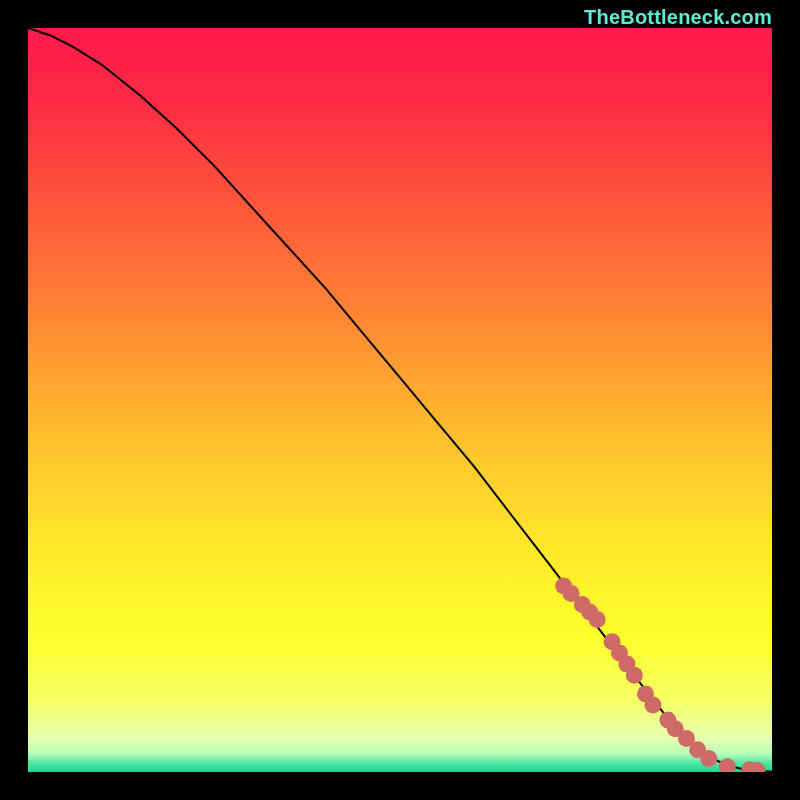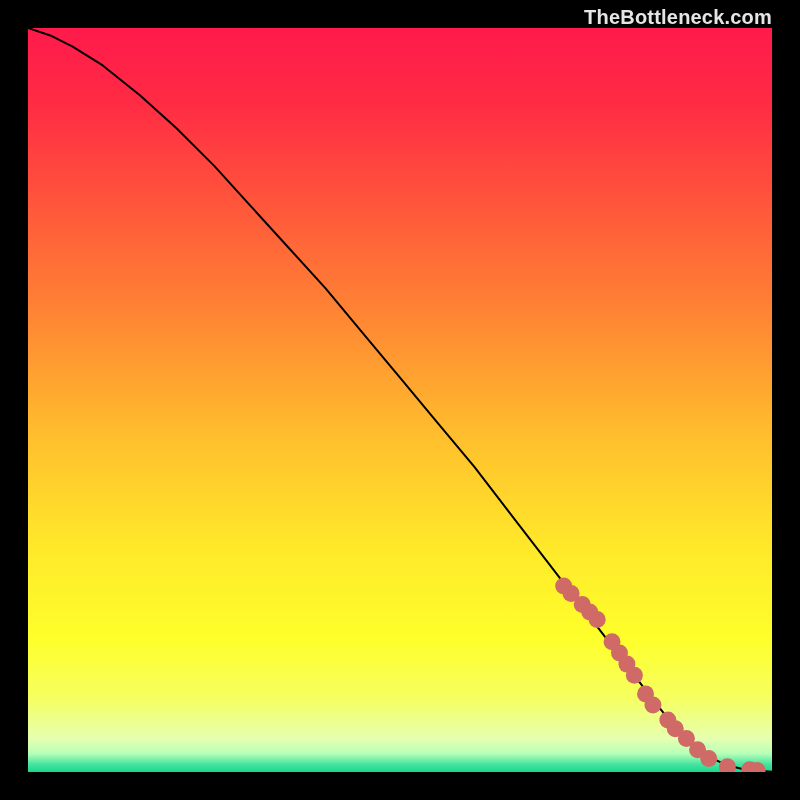--- a/index.html
+++ b/index.html
@@ -28,21 +28,21 @@
     left: 0;
     top: 0;
   }
   .watermark {
     position: absolute;
     top: 6px;
     right: 28px;
     font-family: Arial, Helvetica, sans-serif;
     font-size: 20px;
     font-weight: 600;
-    color: #e5e5e5;
+    color: #5eead4;
     letter-spacing: 0.2px;
   }
 </style>
 </head>
 <body>
 <div class="frame">
 
   <div class="watermark">TheBottleneck.com</div>
 
   <div class="plot-area">

